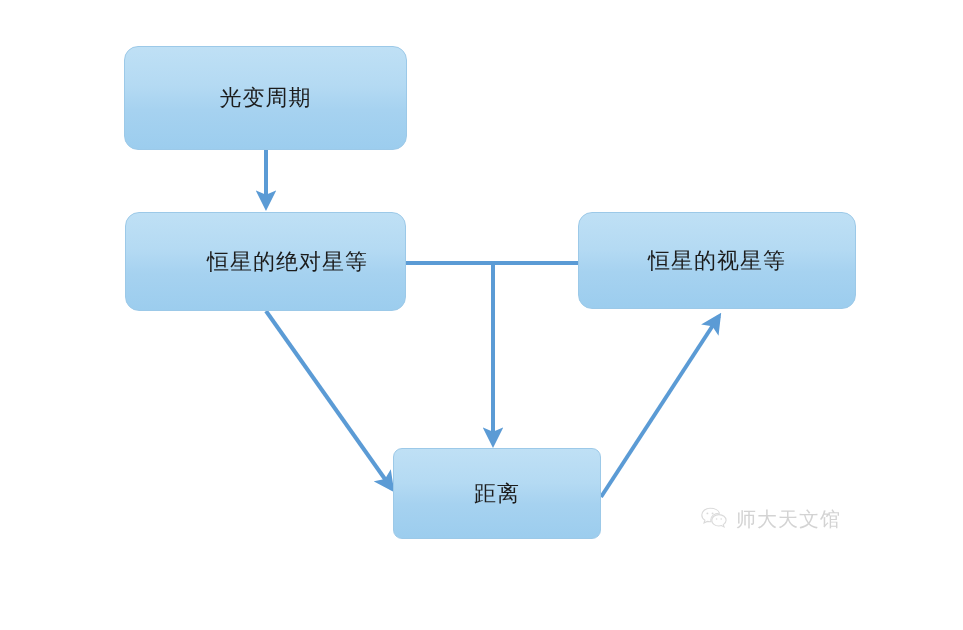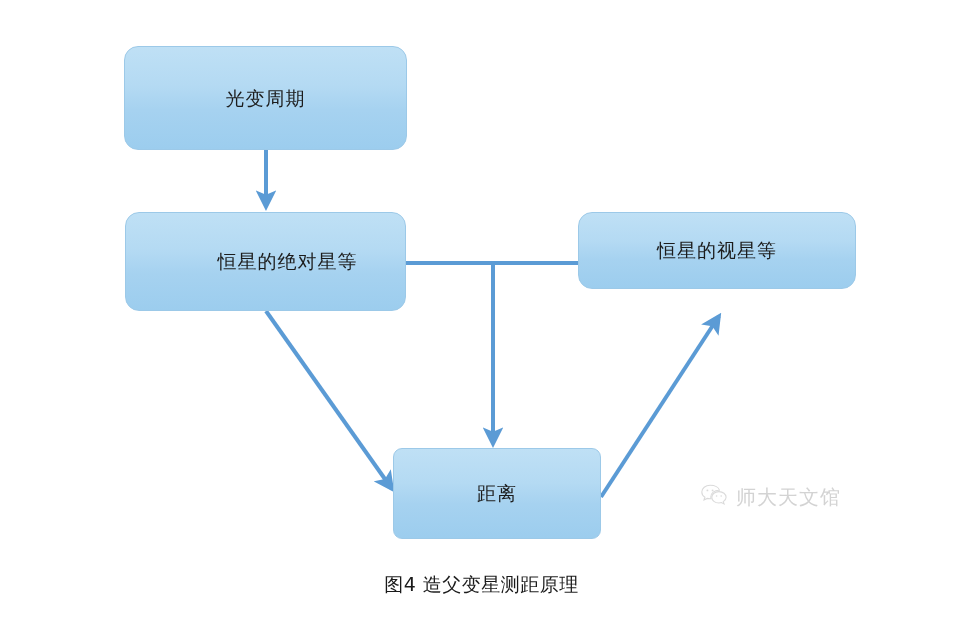--- a/index.html
+++ b/index.html
@@ -34,37 +34,38 @@
                 #b4daf3 38%,
                 #a6d2f0 62%,
                 #9ccdee 100%);
     display: flex;
     align-items: center;
     justify-content: center;
     z-index: 2;
   }
   .node-label {
     font-family: "DejaVu Sans", "Liberation Sans", sans-serif;
-    font-size: 19px;
+    font-size: 22px;
     font-weight: 500;
     color: #1c1c1c;
     letter-spacing: 1px;
     line-height: 1;
     white-space: nowrap;
   }
   #node-period   { left: 124px; top: 46px;  width: 283px; height: 104px; }
   #node-absmag   { left: 125px; top: 212px; width: 281px; height: 99px; padding-left: 44px;  }
-  #node-appmag   { left: 578px; top: 212px; width: 278px; height: 77px; }
+  #node-appmag   { left: 578px; top: 212px; width: 278px; height: 97px; }
   #node-distance { left: 393px; top: 448px; width: 208px; height: 91px; border-radius: 9px;  }
 
   #watermark {
     position: absolute;
     left: 701px;
-    top: 484px;
+    top: 506px;
     display: flex;
+    align-items: center;
     gap: 9px;
     z-index: 3;
     opacity: 0.62;
   }
   #watermark .wm-text {
     font-family: "DejaVu Sans", "Liberation Sans", sans-serif;
     font-size: 20px;
     color: #b9b9b9;
     letter-spacing: 1px;
     white-space: nowrap;
@@ -128,15 +129,14 @@
         <circle cx="6.4" cy="6.4" r="0.95" fill="#c4c4c4"></circle>
         <circle cx="11.6" cy="6.4" r="0.95" fill="#c4c4c4"></circle>
         <path d="M17.9 7.6 C13.9 7.6 10.8 10.2 10.8 13.3 C10.8 16.4 13.9 19.0 17.9 19.0 C18.8 19.0 19.6 18.9 20.4 18.6 L23.1 20.0 L22.3 17.6 C24.0 16.6 25.1 15.1 25.1 13.3 C25.1 10.2 21.9 7.6 17.9 7.6 Z" fill="none" stroke="#c4c4c4" stroke-width="1.1"></path>
         <circle cx="15.6" cy="12.0" r="0.8" fill="#c4c4c4"></circle>
         <circle cx="20.2" cy="12.0" r="0.8" fill="#c4c4c4"></circle>
       </svg>
     </span>
     <span class="wm-text">师大天文馆</span>
   </div>
 
-  <div id="figure-caption">图4 造父变星测距原理</div>
 
 </div>
 
 </body></html>

